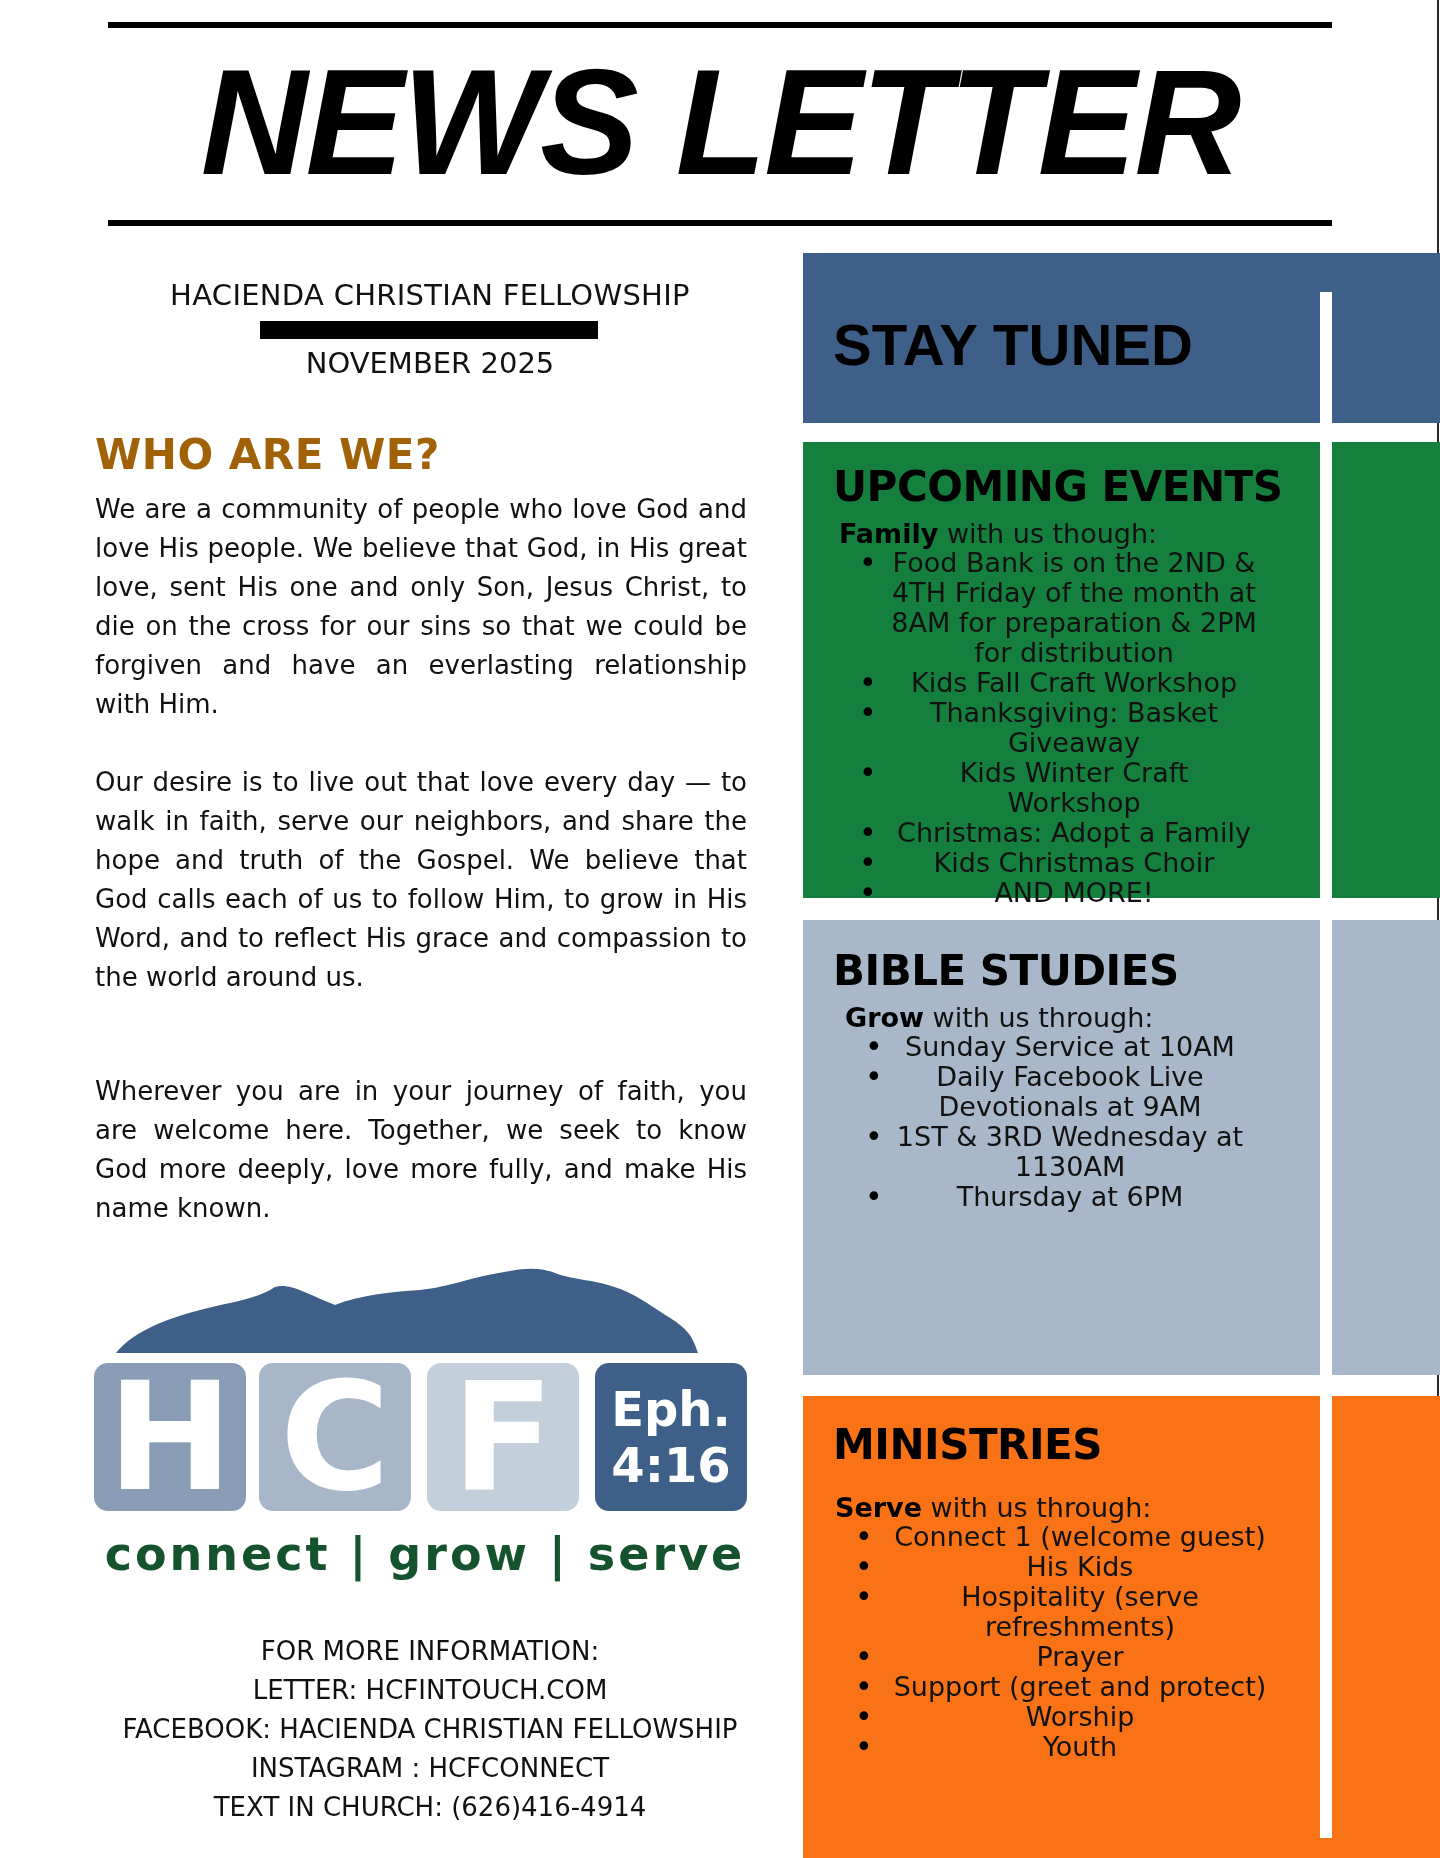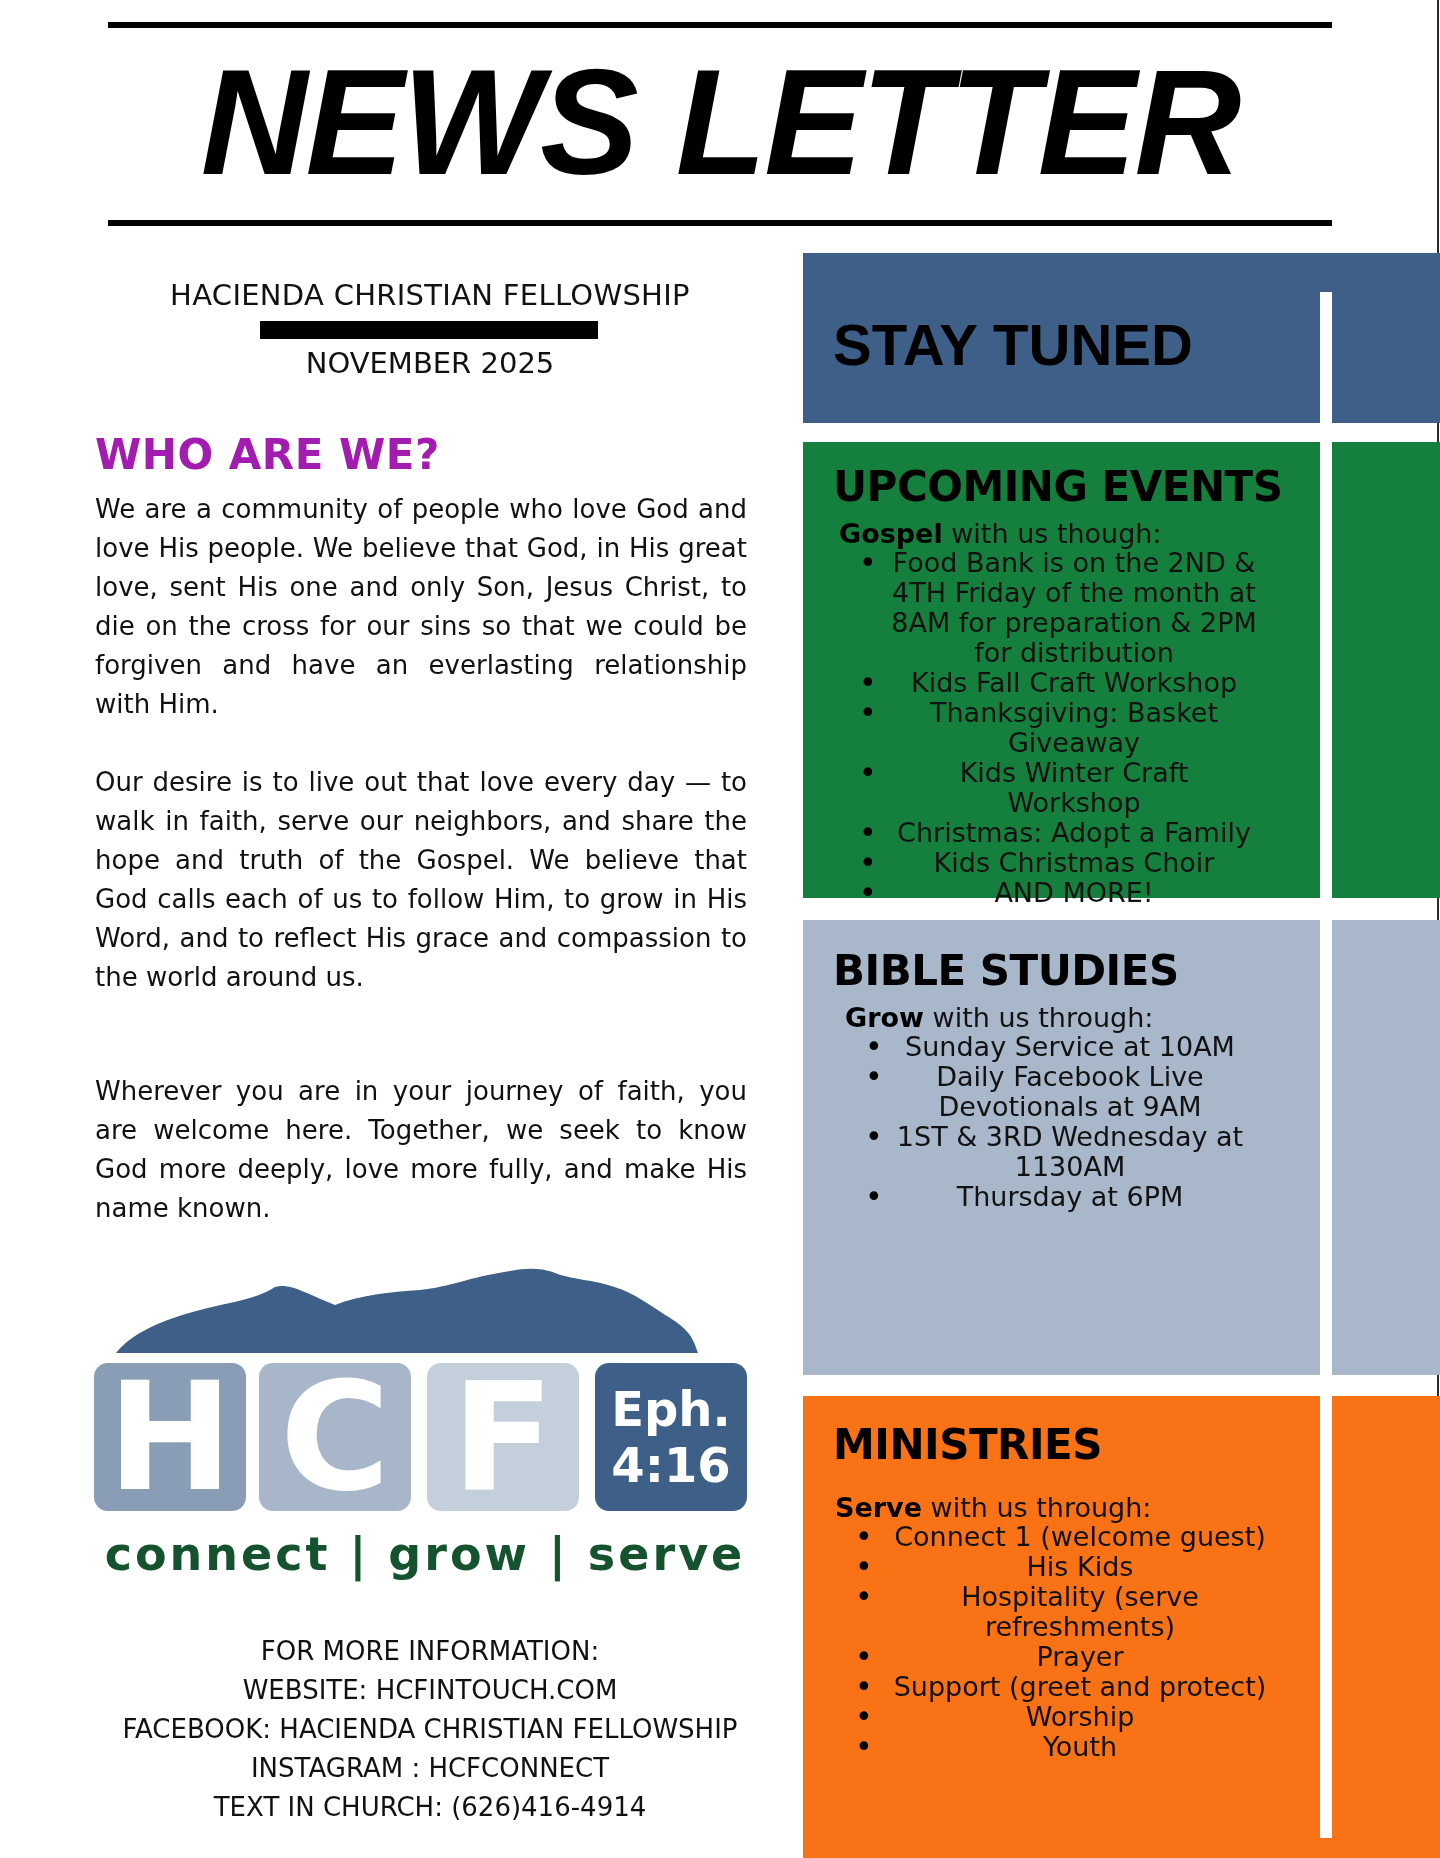--- a/index.html
+++ b/index.html
@@ -19,21 +19,21 @@
   .org {
     position: absolute; left: 100px; width: 660px; top: 278px; text-align: center;
     font-family: "DejaVu Sans", sans-serif; font-size: 29px; letter-spacing: 0.3px; color: #111;
   }
   .org-bar { position: absolute; left: 260px; width: 338px; top: 321px; height: 18px; background: #000; }
   .date {
     position: absolute; left: 100px; width: 660px; top: 346px; text-align: center;
     font-size: 29px; color: #111;
   }
   .who-title {
-    position: absolute; left: 95px; top: 430px; font-weight: 700; font-size: 42px; color: #a21caf;
+    position: absolute; left: 95px; top: 430px; font-weight: 700; font-size: 42px; color: #a16207;
     letter-spacing: 0.5px;
   }
   .para {
     position: absolute; left: 95px; width: 652px; font-size: 26px; line-height: 39px;
     text-align: justify; color: #111;
   }
   .logo { position: absolute; left: 90px; top: 1265px; width: 670px; height: 320px; }
   .logo-box {
     position: absolute; top: 98px; width: 152px; height: 148px; border-radius: 14px;
     color: #fff; font-family: "DejaVu Sans", sans-serif; font-weight: 700;
@@ -88,33 +88,33 @@
   <div class="logo-box" style="left:337px;background:#c3cfdb">F</div>
   <div class="logo-box logo-eph" style="left:505px;background:#3e5f87">
     <span>Eph.</span>
     <span>4:16</span>
   </div>
   <div class="logo-tag">connect | grow | serve</div>
 </div>
 
 <div class="contact">
   <div>FOR MORE INFORMATION:</div>
-  <div>WEBSITE: HCFINTOUCH.COM</div>
+  <div>LETTER: HCFINTOUCH.COM</div>
   <div>FACEBOOK: HACIENDA CHRISTIAN FELLOWSHIP</div>
   <div>INSTAGRAM : HCFCONNECT</div>
   <div>TEXT IN CHURCH: (626)416-4914</div>
 </div>
 
 <div class="panel" style="top:253px;height:170px;background:#3e5f87">
   <div class="stay">STAY TUNED</div>
 </div>
 
 <div class="panel" style="top:442px;height:456px;background:#15803d">
   <div class="sec-title" style="top:20px">UPCOMING EVENTS</div>
-  <div class="sec-intro" style="left:36px;top:76px"><b>Gospel</b><span> with us though:</span></div>
+  <div class="sec-intro" style="left:36px;top:76px"><b>Family</b><span> with us though:</span></div>
   <ul class="sec-list" style="left:56px;top:106px;width:400px">
     <li>Food Bank is on the 2ND &amp; 4TH Friday of the month at 8AM for preparation &amp; 2PM for distribution</li>
     <li>Kids Fall Craft Workshop</li>
     <li>Thanksgiving: Basket Giveaway</li>
     <li>Kids Winter Craft Workshop</li>
     <li>Christmas: Adopt a Family</li>
     <li>Kids Christmas Choir</li>
     <li>AND MORE!</li>
   </ul>
 </div>

